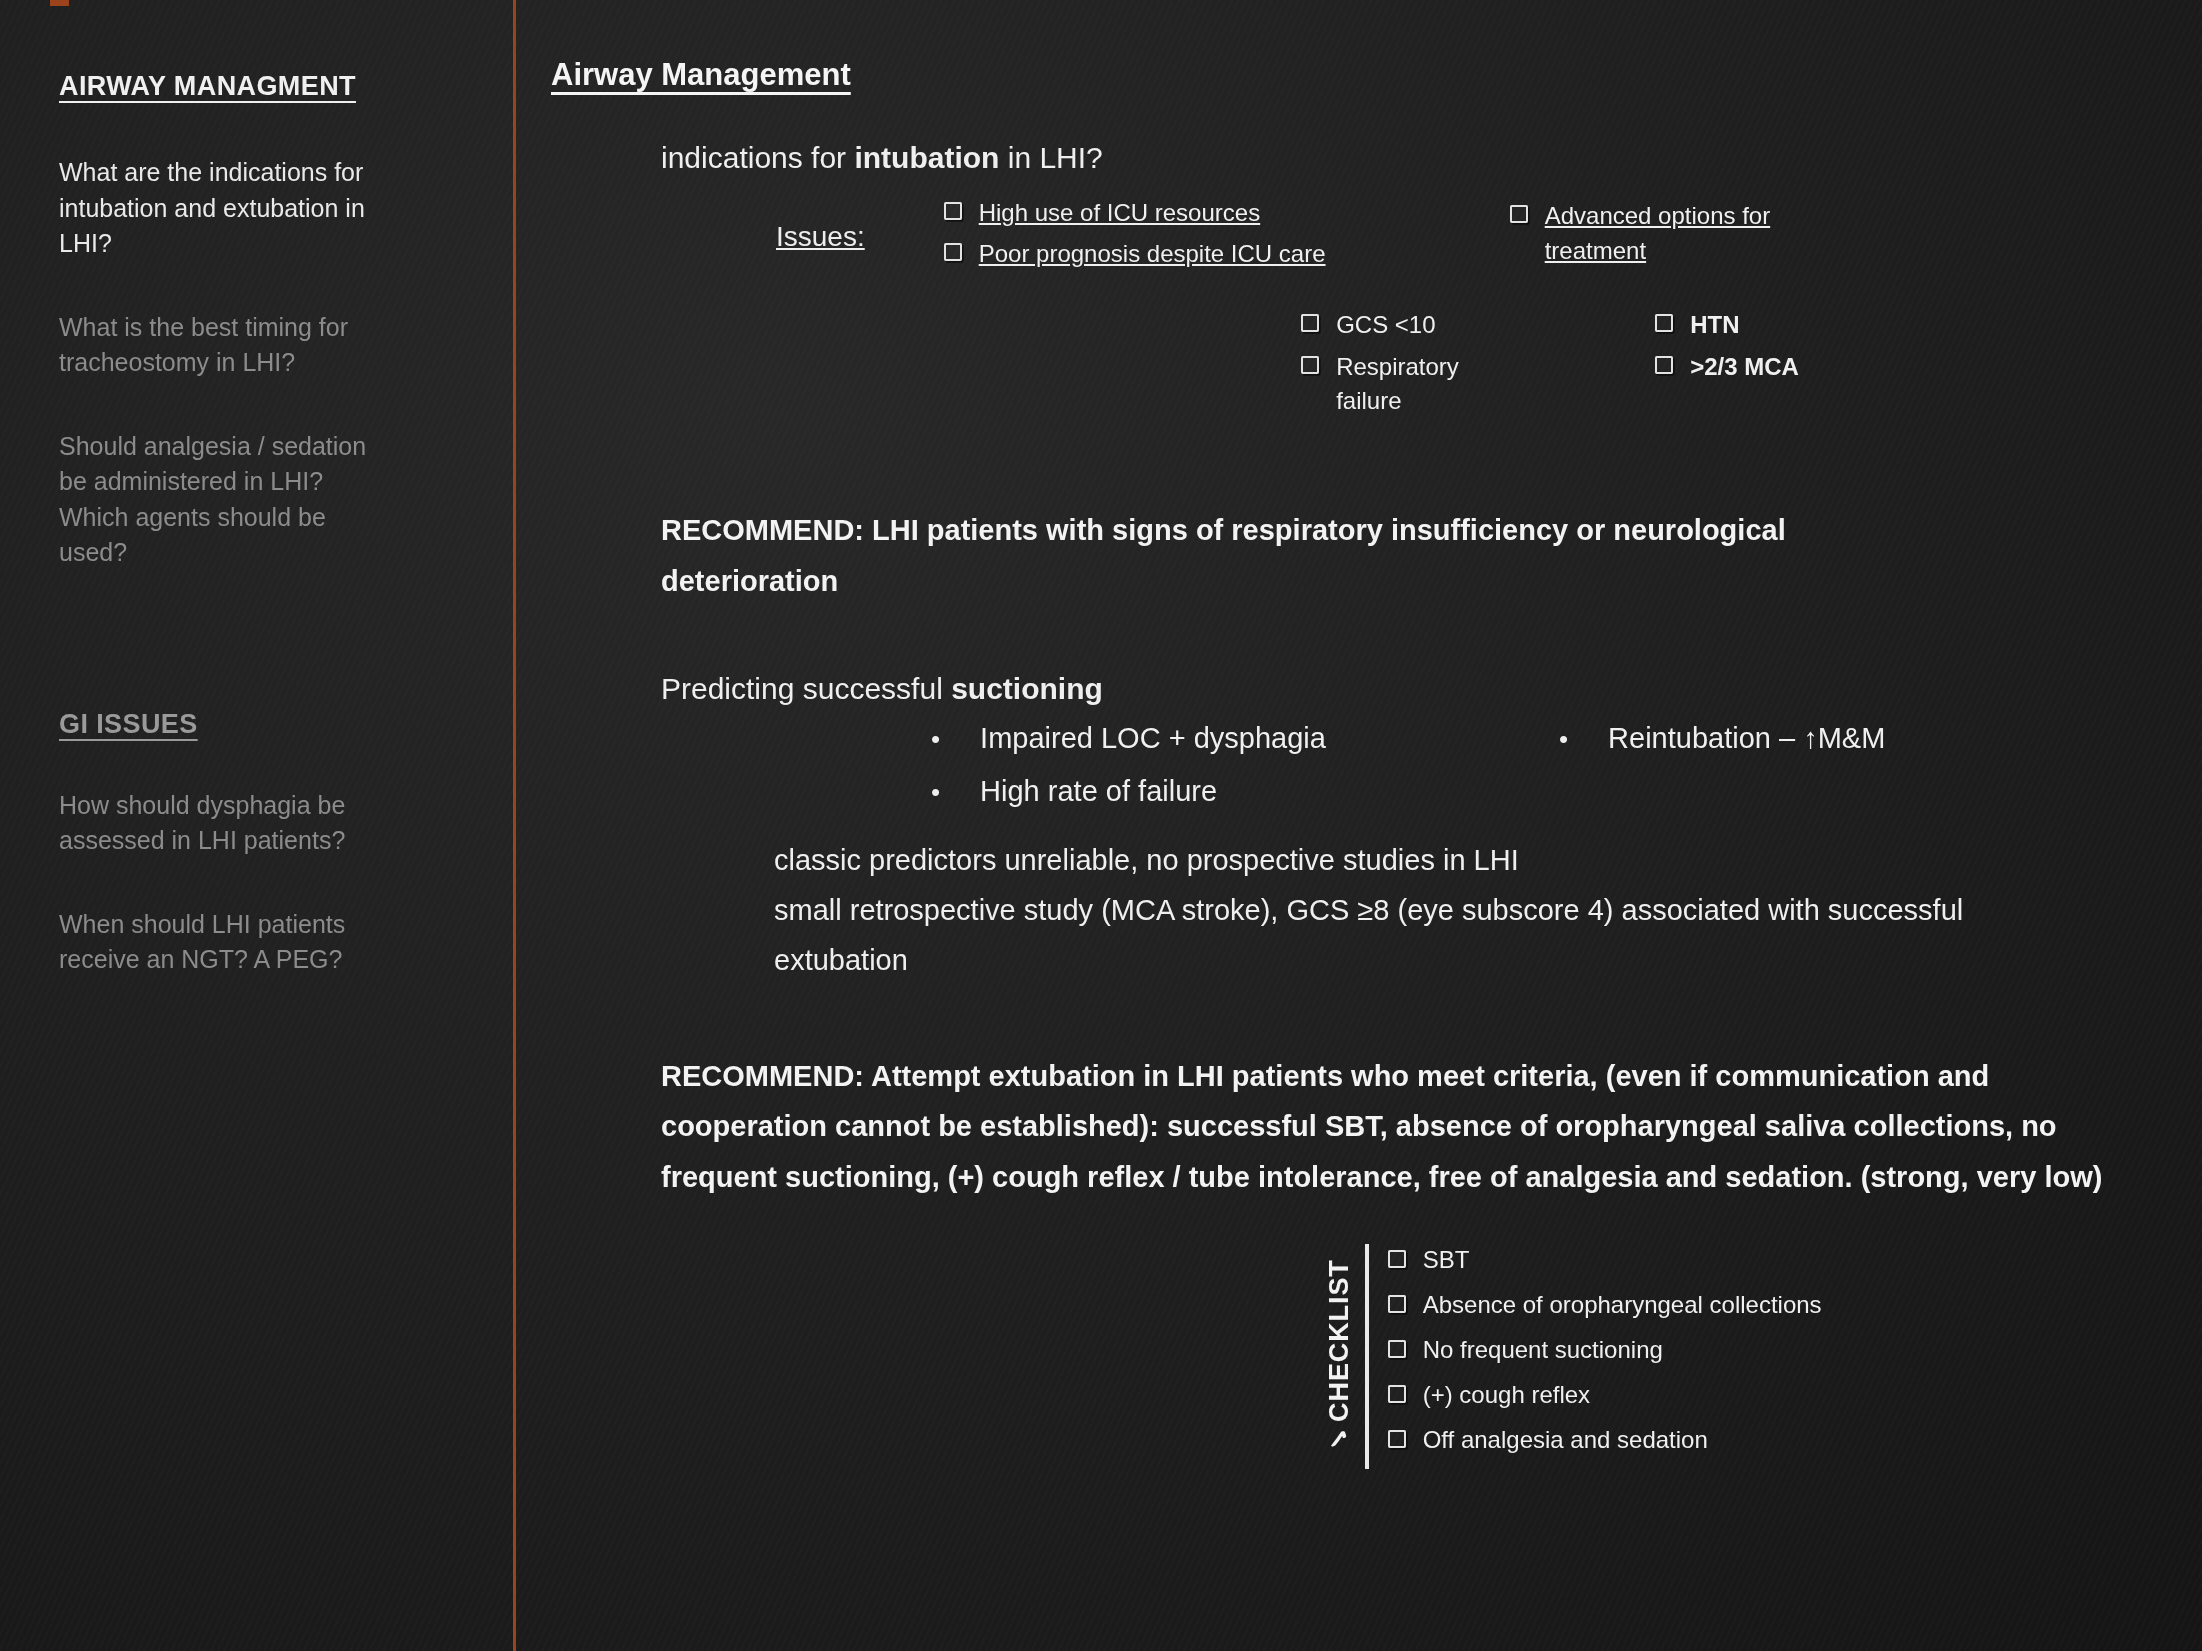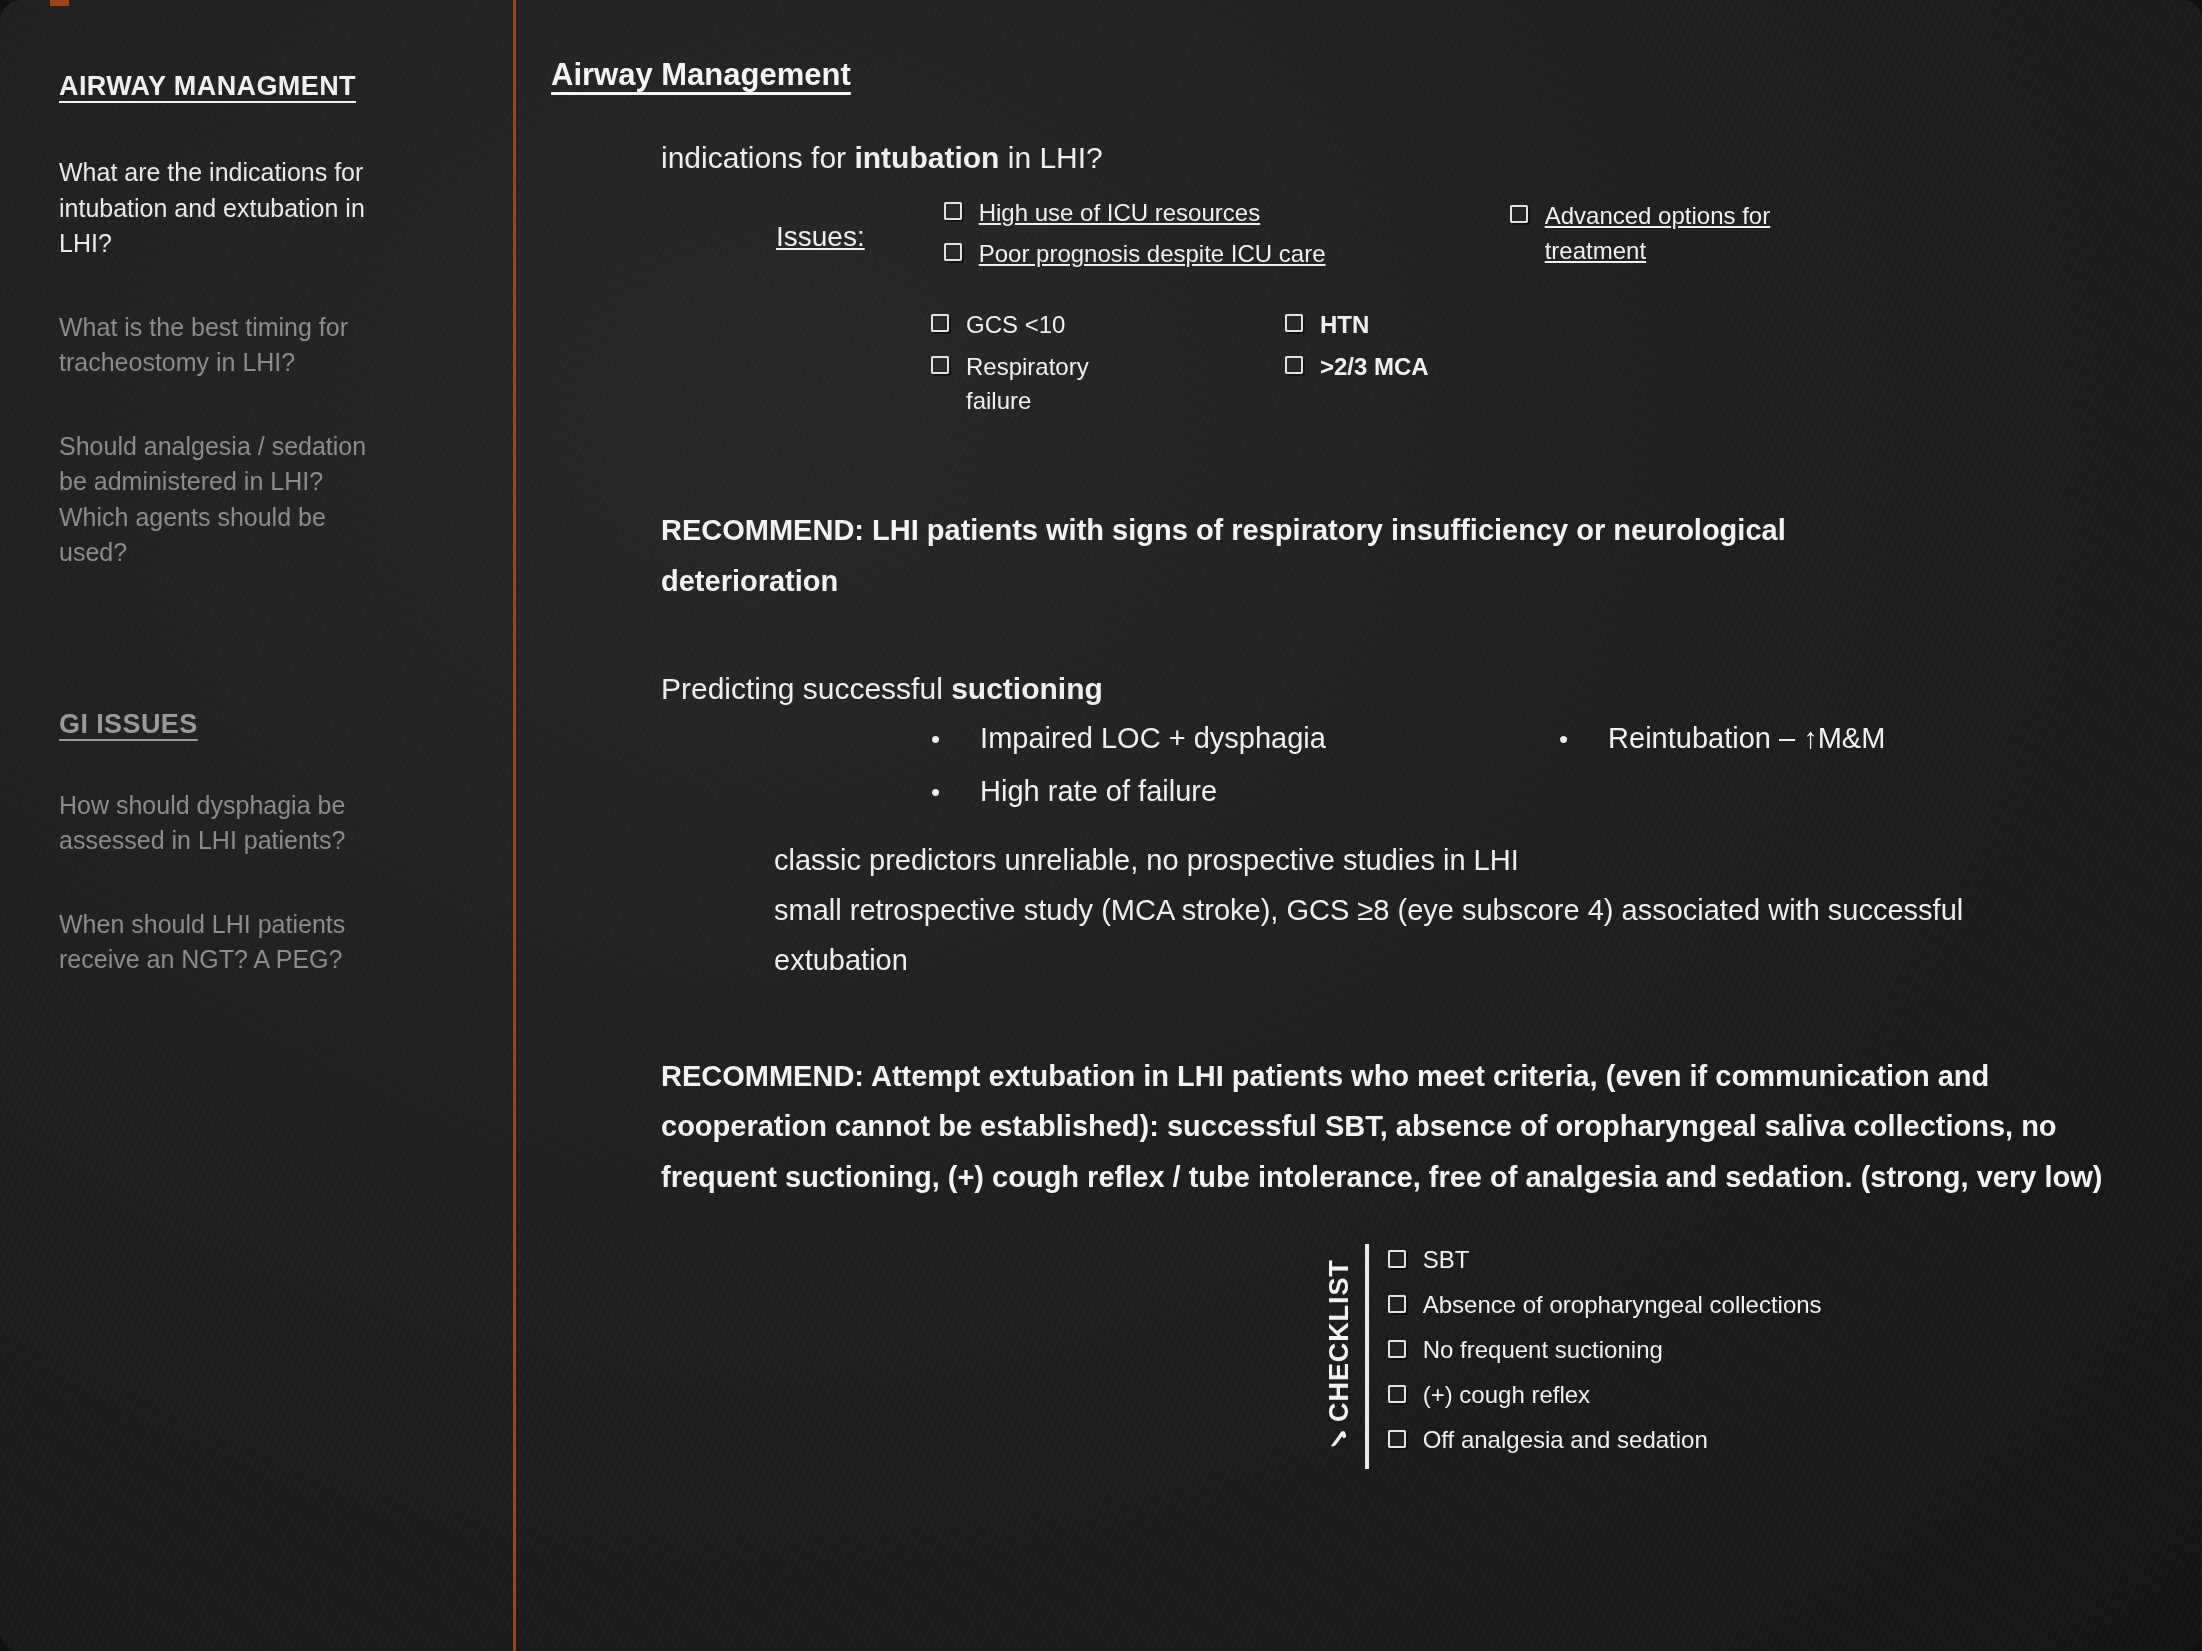--- a/index.html
+++ b/index.html
@@ -10,21 +10,20 @@
     color:var(--text-primary,#f0f0f0);
   }
   .slide {
     position:relative;
     width:2203px; height:1652px;
     display:flex;
     overflow:hidden;
     background:
       repeating-linear-gradient(115deg, rgba(255,255,255,0.015) 0px, rgba(255,255,255,0.015) 1.7px, transparent 1.7px, transparent 6px),
       radial-gradient(ellipse at 35% 25%, #282828 0%, #1e1e1e 55%, #151515 100%);
-    border-radius: 21px;
   }
   .corner-accent {
     position:absolute; left:50px; top:0; width:19px; height:6px;
     background:var(--divider,#9a431c);
   }
 
   
   .sidebar {
     flex:0 0 516px; width:516px;
     padding:71px 40px 0 59px;
@@ -64,21 +63,21 @@
     margin:6px 17px 0 0;
     background:rgba(255,255,255,0.02);
     box-shadow:1.7px 1.7px 0 rgba(0,0,0,0.55);
   }
   .chk-text { font-size:24px; line-height:1.45; color:#f0f0f0; }
 
   .issues-row .col1 { width:413px; }
   .issues-row .col2 { width:327px; margin-left:153px; }
 
   .study-heading { margin:72px 0 0 115px; }
-  .study-row { display:flex; margin:29px 0 0 270px; }
+  .study-row { display:flex; margin:29px 0 0 270px;justify-content:center; }
   .study-row .colA { width:196px; }
   .study-row .colB { margin-left:158px;font-weight:bold; }
 
   .recommend { font-weight:bold; font-size:29px; line-height:1.75; color:#f3f3f3; }
   .r1 { margin-top:79px; max-width:1273px; }
   .r2 { margin-top:65px; max-width:1445px; }
 
   .predicting { margin-top:65px; }
   .bullets-row { display:flex; margin-top:13.8px; }
   .bullet-col.c1 { margin-left:270px; width:559px; }

